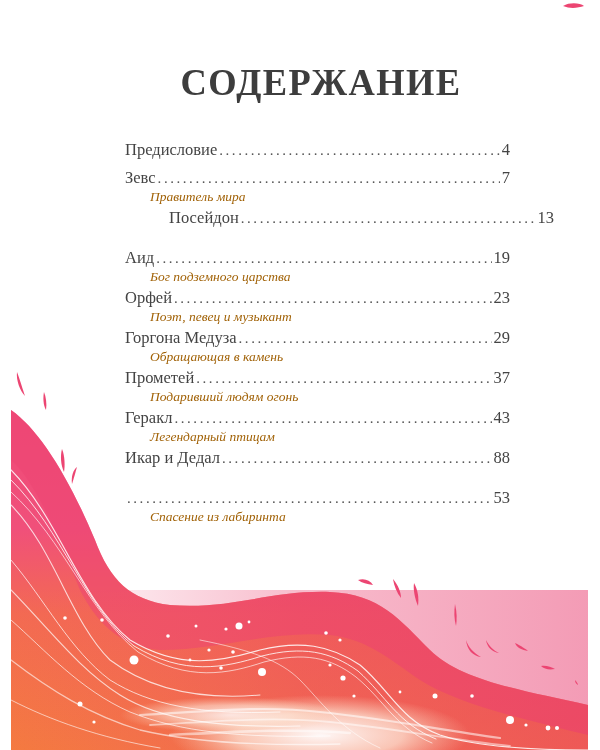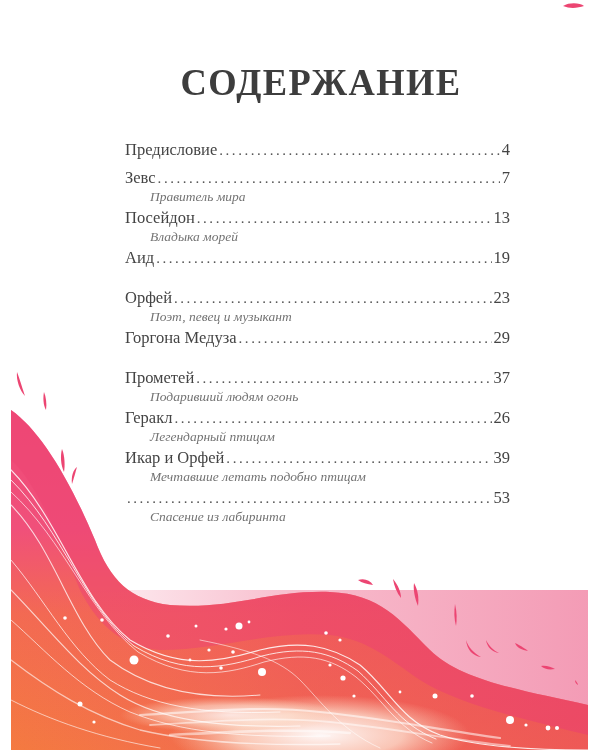--- a/index.html
+++ b/index.html
@@ -81,21 +81,21 @@
     .entry-page {
       flex: 0 0 auto;
       text-align: right;
     }
     .entry-sub {
       margin-left: 25px;
       margin-top: 1px;
       font-family: "Liberation Serif", "DejaVu Serif", serif;
       font-style: italic;
       font-size: 13.5px;
-      color: #737373;
+      color: #a16207;
       line-height: 16px;
       white-space: nowrap;
     }
   </style>
 </head>
 <body>
 
 <div class="page">
 
   <svg class="art" viewBox="0 0 600 750" xmlns="http://www.w3.org/2000/svg">
@@ -231,79 +231,79 @@
 
     <div class="entry" style="top:28px;">
       <div class="entry-line">
         <span class="entry-title">Зевс</span>
         <span class="leader"></span>
         <span class="entry-page">7</span>
       </div>
       <div class="entry-sub">Правитель мира</div>
     </div>
 
-    <div class="entry" style="top:68px;">
+    <div class="entry" style="top:68px;margin-left:44px;">
       <div class="entry-line">
         <span class="entry-title">Посейдон</span>
         <span class="leader"></span>
         <span class="entry-page">13</span>
       </div>
-      <div class="entry-sub">Владыка морей</div>
     </div>
 
     <div class="entry" style="top:108px;">
       <div class="entry-line">
         <span class="entry-title">Аид</span>
         <span class="leader"></span>
         <span class="entry-page">19</span>
       </div>
+      <div class="entry-sub">Бог подземного царства</div>
     </div>
 
     <div class="entry" style="top:148px;">
       <div class="entry-line">
         <span class="entry-title">Орфей</span>
         <span class="leader"></span>
         <span class="entry-page">23</span>
       </div>
       <div class="entry-sub">Поэт, певец и музыкант</div>
     </div>
 
     <div class="entry" style="top:188px;">
       <div class="entry-line">
         <span class="entry-title">Горгона Медуза</span>
         <span class="leader"></span>
         <span class="entry-page">29</span>
       </div>
+      <div class="entry-sub">Обращающая в камень</div>
     </div>
 
     <div class="entry" style="top:228px;">
       <div class="entry-line">
         <span class="entry-title">Прометей</span>
         <span class="leader"></span>
         <span class="entry-page">37</span>
       </div>
       <div class="entry-sub">Подаривший людям огонь</div>
     </div>
 
     <div class="entry" style="top:268px;">
       <div class="entry-line">
         <span class="entry-title">Геракл</span>
         <span class="leader"></span>
-        <span class="entry-page">26</span>
+        <span class="entry-page">43</span>
       </div>
       <div class="entry-sub">Легендарный птицам</div>
     </div>
 
     <div class="entry" style="top:308px;">
       <div class="entry-line">
-        <span class="entry-title">Икар и Орфей</span>
-        <span class="leader"></span>
-        <span class="entry-page">39</span>
-      </div>
-      <div class="entry-sub">Мечтавшие летать подобно птицам</div>
+        <span class="entry-title">Икар и Дедал</span>
+        <span class="leader"></span>
+        <span class="entry-page">88</span>
+      </div>
     </div>
 
     <div class="entry" style="top:348px;">
       <div class="entry-line">
         <span class="leader"></span>
         <span class="entry-page">53</span>
       </div>
       <div class="entry-sub">Спасение из лабиринта</div>
     </div>
 

